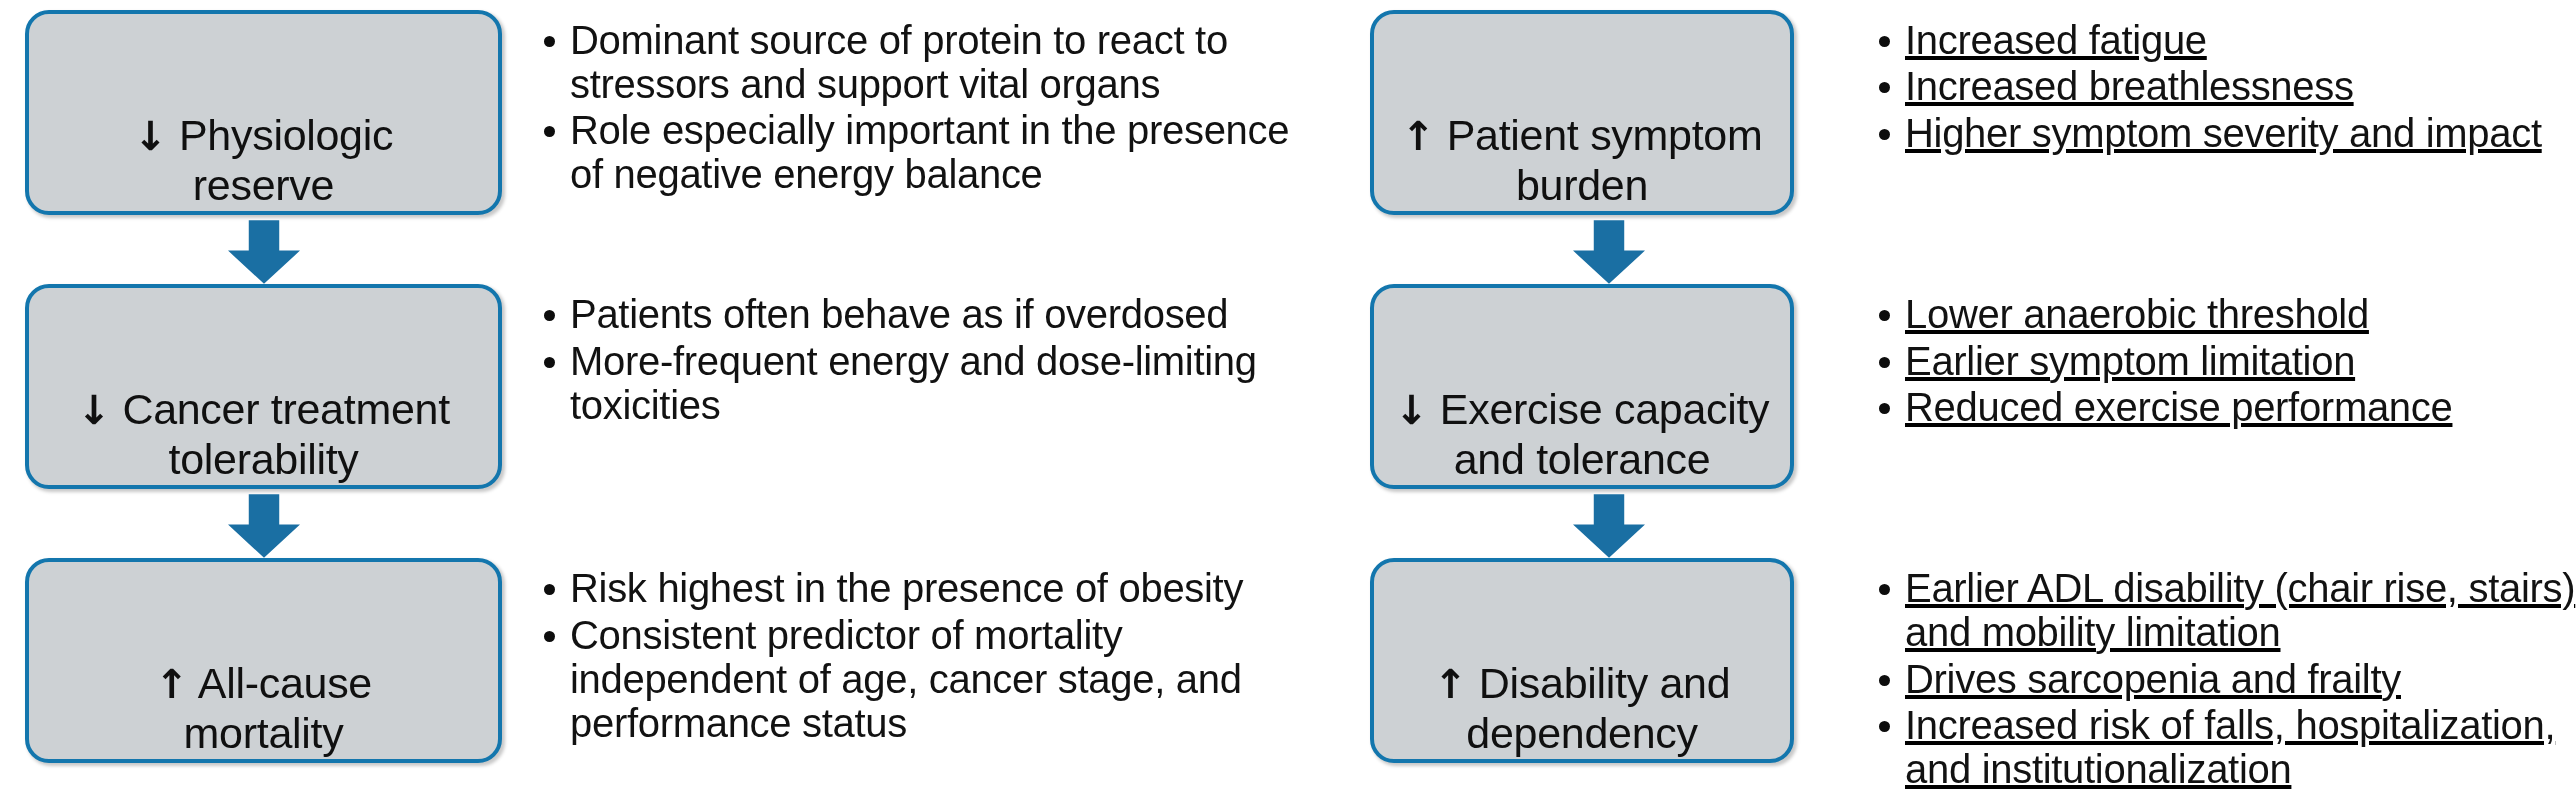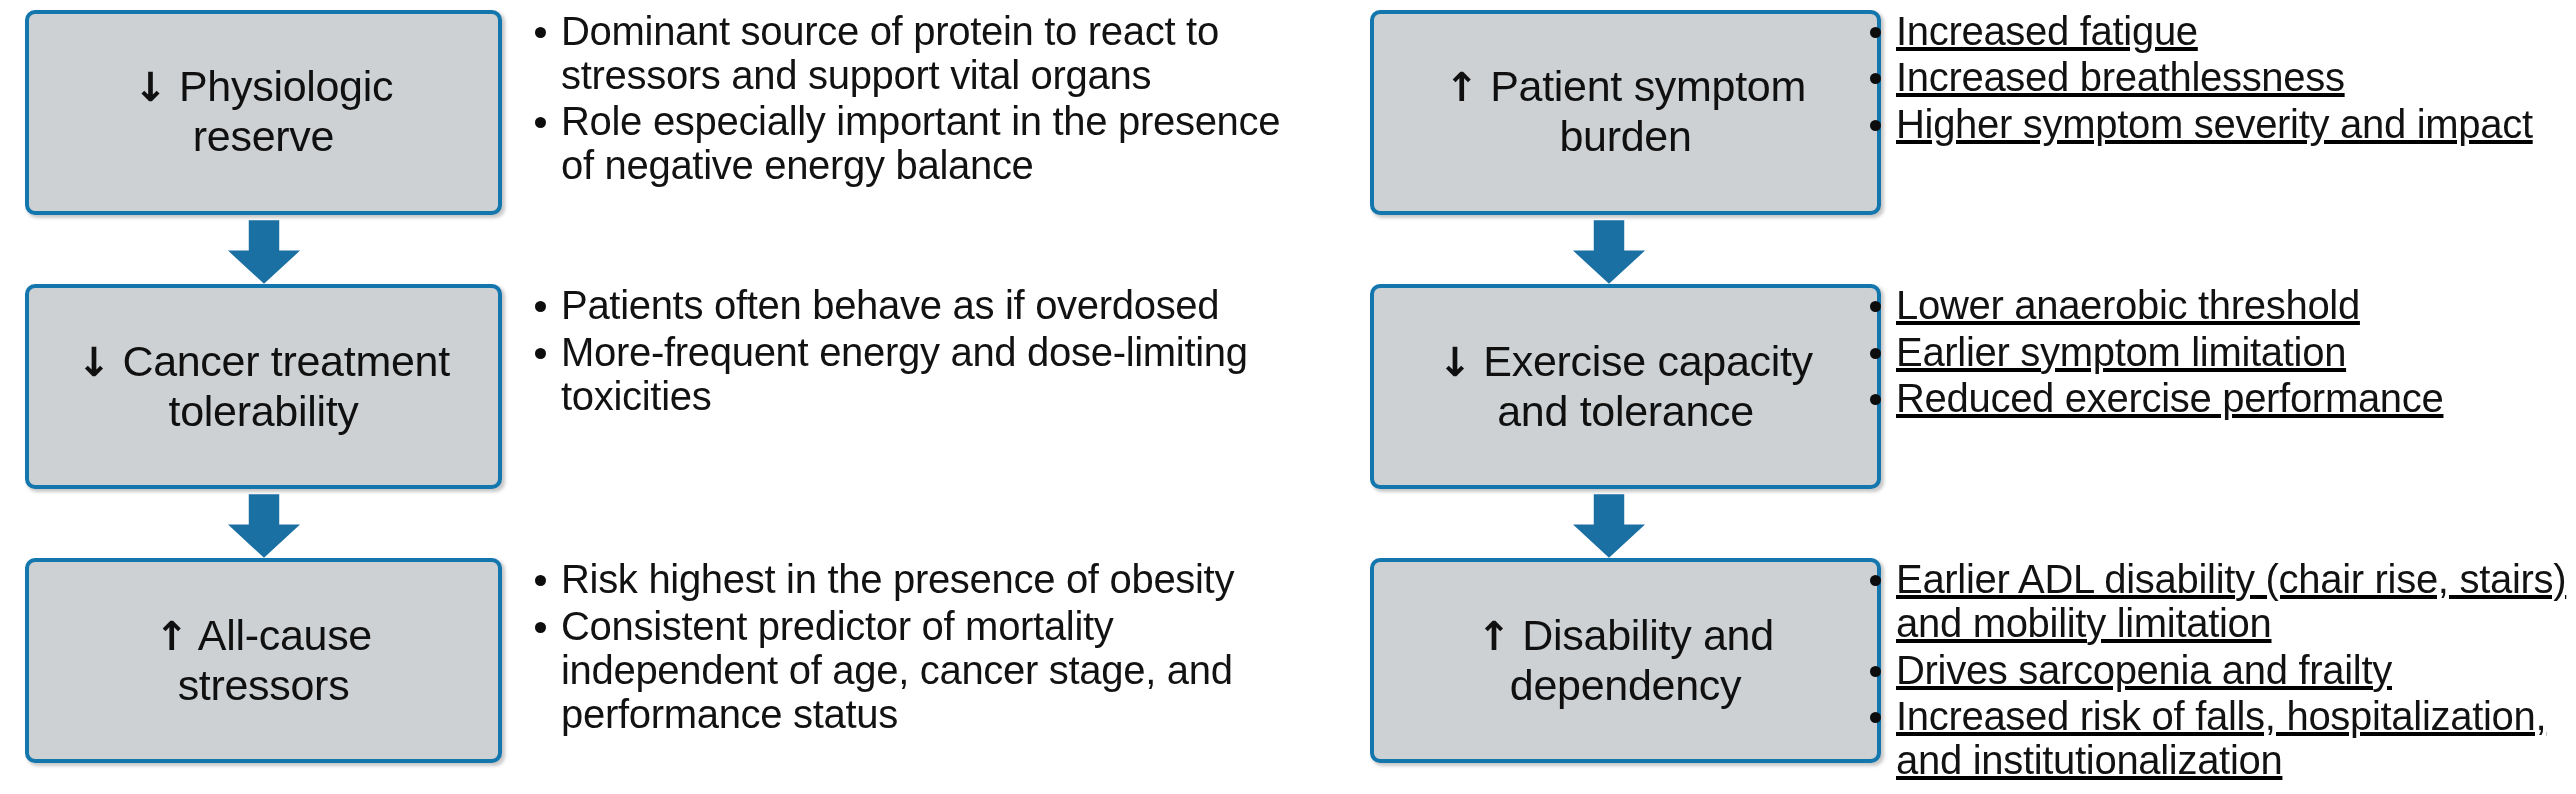--- a/index.html
+++ b/index.html
@@ -45,28 +45,28 @@
   
   .node-box {
     position: absolute;
     left: 28px;
     top: 0;
     width: 208px;
     height: 83px;
     box-sizing: border-box;
     background: #cdd1d4;
     border: 4.8px solid #1376ad;
-    border-radius: 10px;
+    border-radius: 24px;
     display: flex;
-    align-items: center;
+    align-items: flex-end;
     justify-content: center;
     box-shadow: 2.1px 2.8px 3.5px rgba(0,0,0,0.22);
   }
   #column-left  .node-box { left: 25px;  width: 477px;  height: 205px; }
-  #column-right .node-box { left: 14px;  width: 511px;  height: 205px; }
+  #column-right .node-box { left: 14px;  width: 424px;  height: 205px; }
   #column-left  .row-3 .node-box,
   #column-right .row-3 .node-box { height: 205px; }
 
   .node-label {
     font-size: 43px;
     line-height: 1.16;
     color: #101010;
     text-align: center;
     letter-spacing: -0.3px;
     white-space: pre-line;
@@ -76,21 +76,21 @@
     font-family: "DejaVu Sans", sans-serif;
     font-size: 40px;
     font-weight: 700;
     letter-spacing: 0;
   }
 
   
   .bullets {
     position: absolute;
     top: -4.2px;
-    margin: 3px;
+    margin: 12px;
     padding: 0;
     list-style: none;
   }
   #column-left  .bullets { left: 526px;  width: 775px; }
   #column-right .bullets { left: 505px;  width: 713px; text-decoration: underline; }
 
   .bullet-item {
     position: relative;
     padding-left: 32px;
     font-size: 40px;
@@ -160,21 +160,21 @@
 
     <div class="connector connector-2">
       <svg width="72" height="64" viewBox="0 0 104 92" aria-hidden="true">
         <polygon points="30,0 74,0 74,44 104,44 52,92 0,44 30,44" fill="#1a6fa3"></polygon>
       </svg>
     </div>
 
     <div class="row row-3">
       <div class="node-box">
         <div class="node-label"><span class="trend">↑</span> <span>All-cause
-stressors</span></div>
+mortality</span></div>
       </div>
       <ul class="bullets">
         <li class="bullet-item">Risk highest in the presence of obesity</li>
         <li class="bullet-item">Consistent predictor of mortality independent of age, cancer stage, and performance status</li>
       </ul>
     </div>
   </div>
 
   <div class="column" id="column-right">
 

